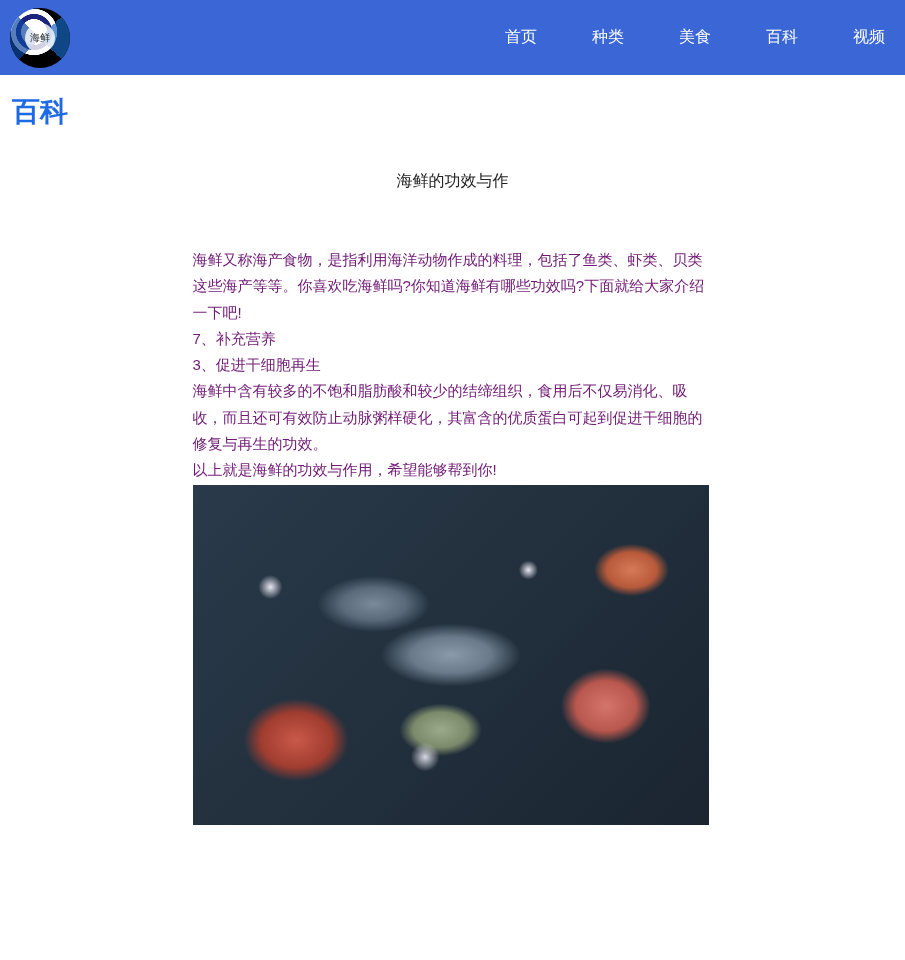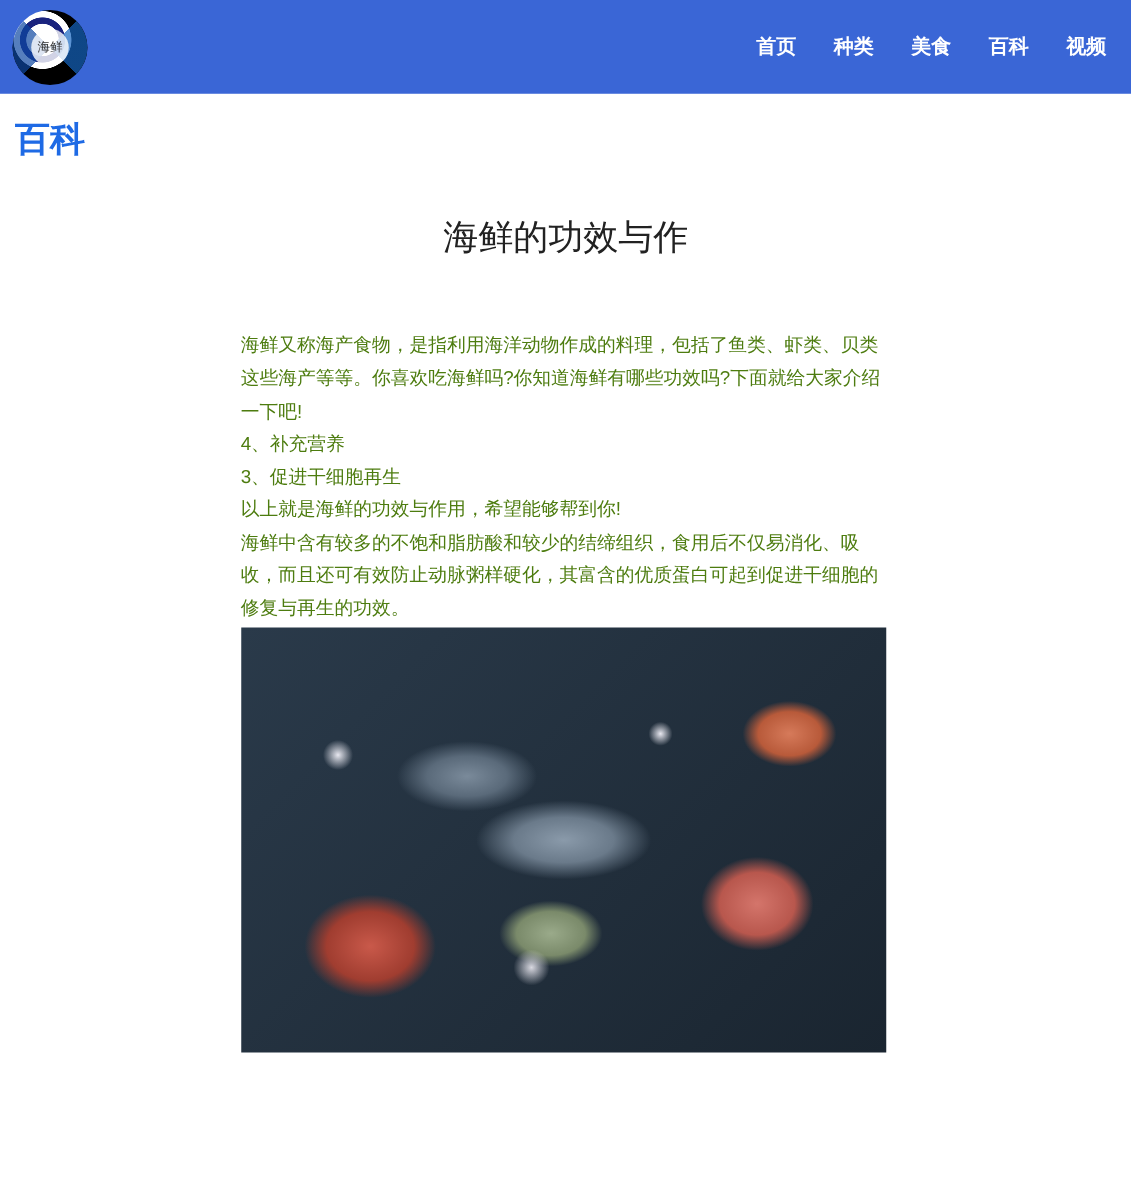--- a/index.html
+++ b/index.html
@@ -48,52 +48,51 @@
       background: rgba(255,255,255,0.8);
       border-radius: 50%;
       width: 30px;
       height: 30px;
       display: flex;
       align-items: center;
       justify-content: center;
     }
     .nav {
       display: flex;
-      gap: 30px;
+      gap: 55px;
       padding-right: 10px;
-      font-weight: bold;
     }
     .nav-item {
       color: #fff;
       font-size: 16px;
       cursor: pointer;
       text-decoration: none;
     }
     .page-title {
       color: #1e6ae5;
       font-size: 28px;
       font-weight: bold;
       padding: 18px 12px 10px 12px;
     }
     .article {
       max-width: 540px;
       margin: 30px auto 40px auto;
       padding: 0 10px;
     }
     .article-title {
       text-align: center;
-      font-size: 28px;
+      font-size: 16px;
       font-weight: normal;
       color: #222;
       margin-bottom: 55px;
     }
     .article-body {
       font-size: 15px;
       line-height: 1.75;
-      color: #4d7c0f;
+      color: #701a75;
     }
     .article-body p {
       margin: 0;
     }
     .article-image {
       width: 516px;
       height: 340px;
       margin-top: 2px;
       background: linear-gradient(135deg, #2a3a4a 0%, #1a2530 100%);
       position: relative;
@@ -128,19 +127,19 @@
     <a class="nav-item">视频</a>
   </nav>
 </header>
 
 <h1 class="page-title">百科</h1>
 
 <article class="article">
   <h2 class="article-title">海鲜的功效与作</h2>
   <div class="article-body">
     <p>海鲜又称海产食物，是指利用海洋动物作成的料理，包括了鱼类、虾类、贝类这些海产等等。你喜欢吃海鲜吗?你知道海鲜有哪些功效吗?下面就给大家介绍一下吧!</p>
-    <p>4、补充营养</p>
+    <p>7、补充营养</p>
     <p>3、促进干细胞再生</p>
+    <p>海鲜中含有较多的不饱和脂肪酸和较少的结缔组织，食用后不仅易消化、吸收，而且还可有效防止动脉粥样硬化，其富含的优质蛋白可起到促进干细胞的修复与再生的功效。</p>
     <p>以上就是海鲜的功效与作用，希望能够帮到你!</p>
-    <p>海鲜中含有较多的不饱和脂肪酸和较少的结缔组织，食用后不仅易消化、吸收，而且还可有效防止动脉粥样硬化，其富含的优质蛋白可起到促进干细胞的修复与再生的功效。</p>
   </div>
   <div class="article-image"></div>
 </article>
 
 </body></html>

